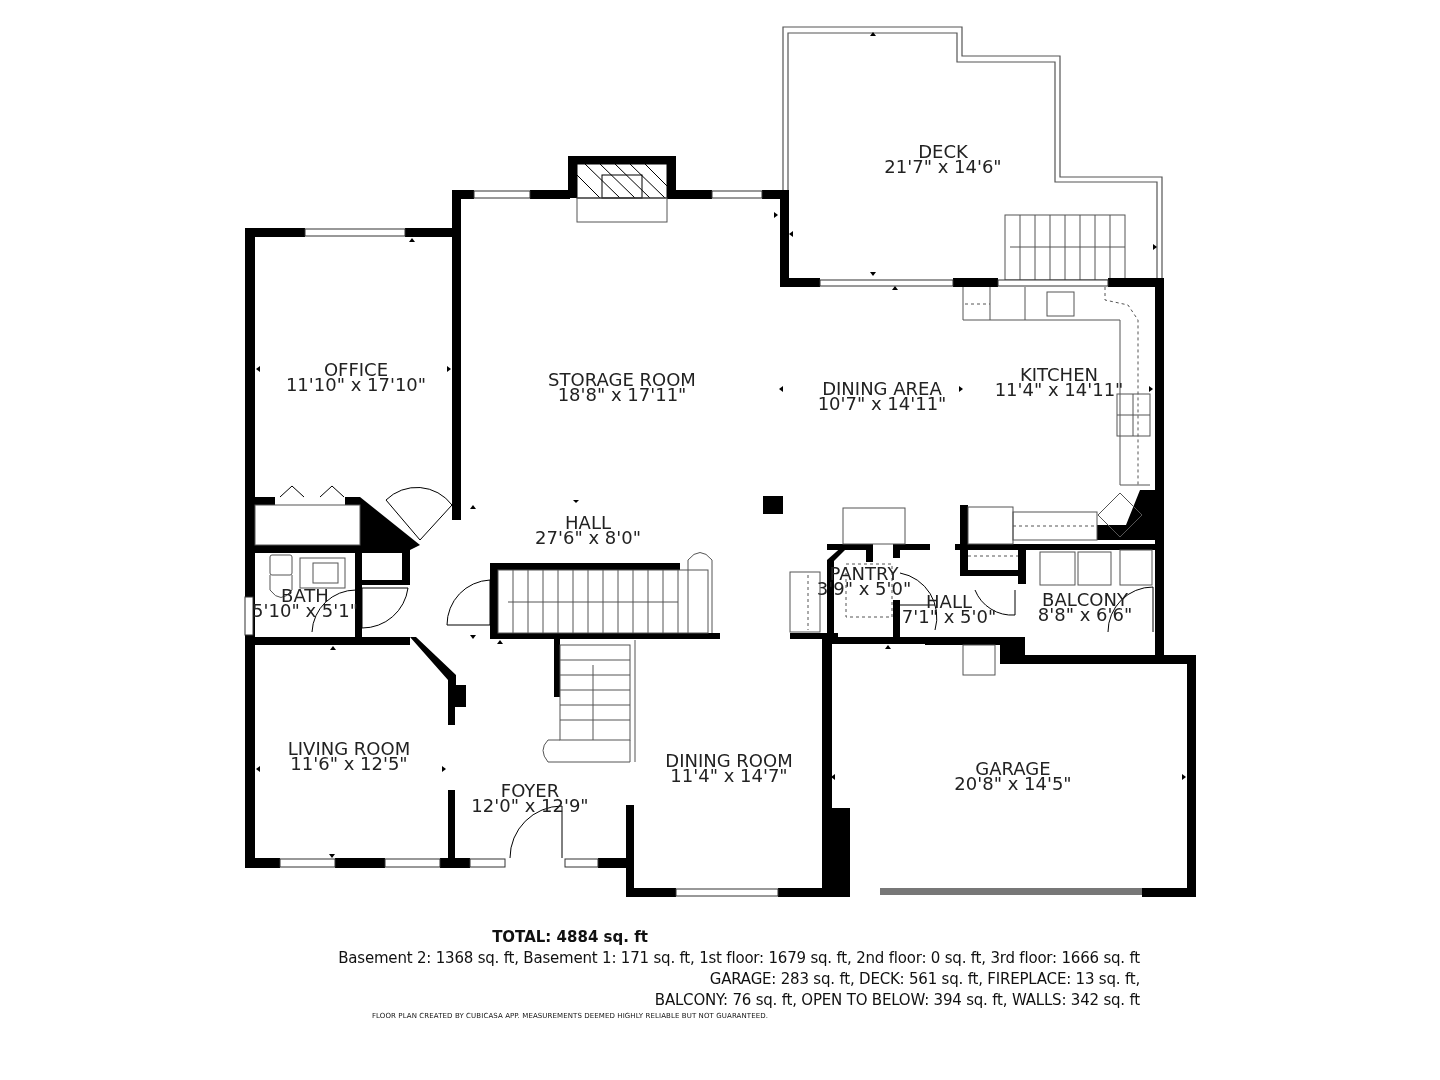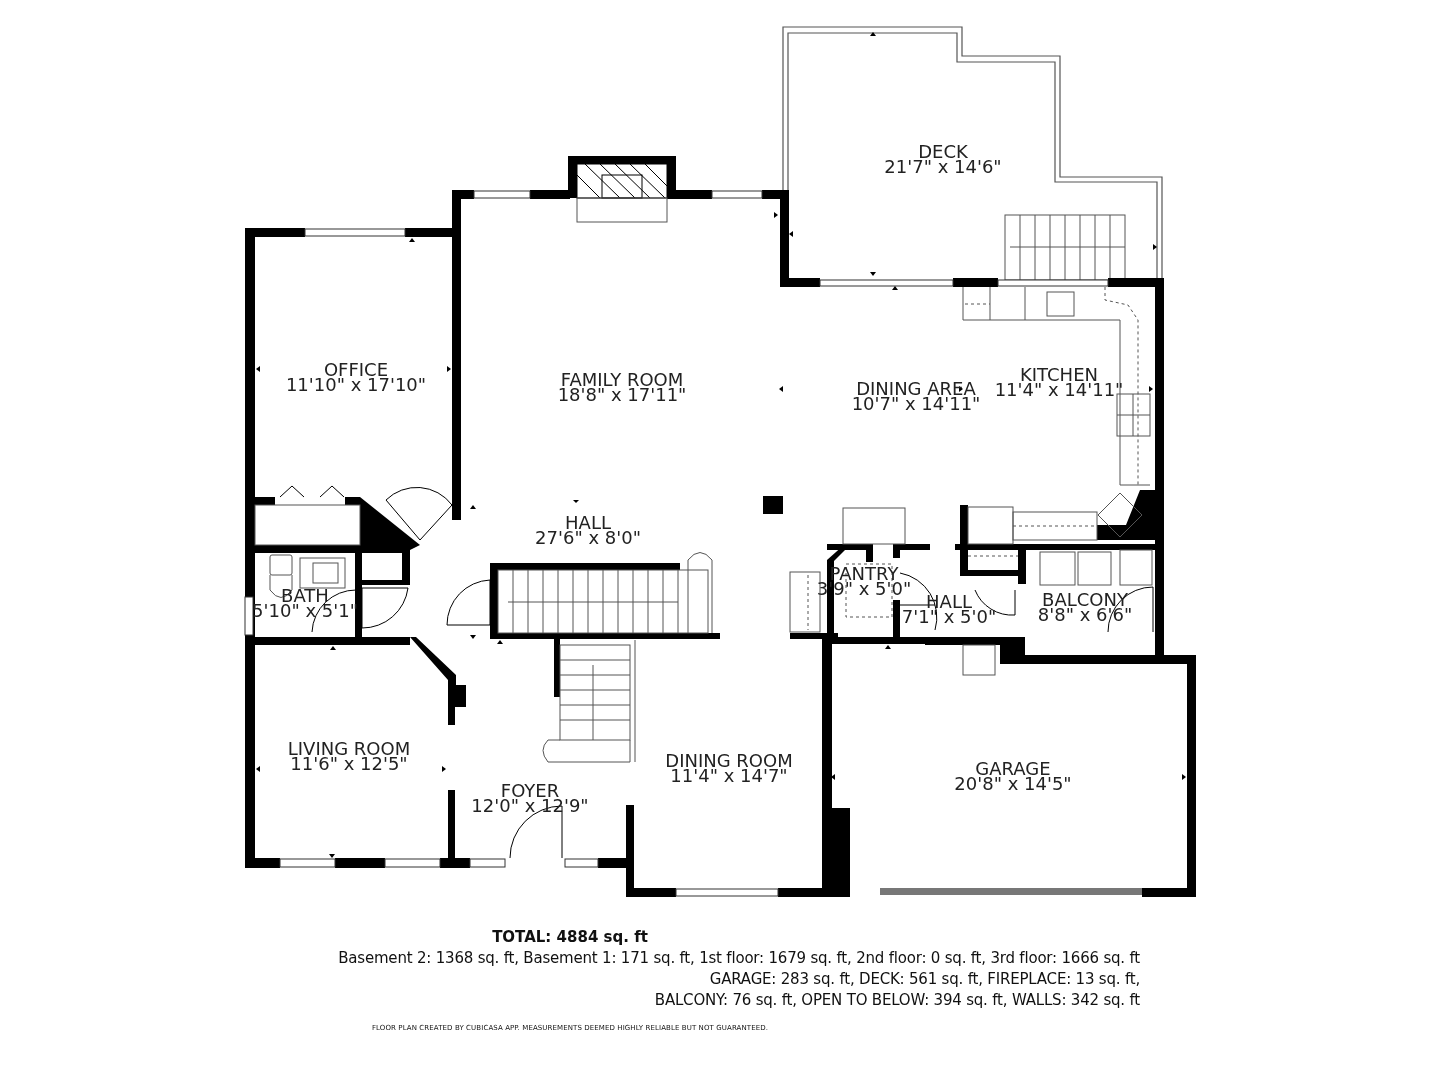--- a/index.html
+++ b/index.html
@@ -4,21 +4,21 @@
 <style>
   html,body{margin:0;padding:0;background:#ffffff;}
   body{width:1440px;height:1080px;position:relative;overflow:hidden;font-family:"Liberation Sans","DejaVu Sans",sans-serif;color:#111;}
   #plan{position:absolute;left:0;top:0;width:1440px;height:920px;}
   .room-label{position:absolute;transform:translate(-50%,0);text-align:center;font-family:"DejaVu Sans",sans-serif;font-size:18px;line-height:15px;color:#222;white-space:nowrap;}
   .room-label .rname{display:block;}
   .room-label .rdim{display:block;}
   #summary{position:absolute;left:0;top:926px;width:1140px;text-align:center;font-family:"DejaVu Sans",sans-serif;color:#111;}
   #summary .total{font-size:15px;font-weight:bold;line-height:22px;}
   #summary .line{font-size:15px;line-height:21px;letter-spacing:-0.2px;text-align:right;}
-  #summary .disclaimer{font-size:7px;line-height:10px;margin-top:12px;letter-spacing:0.1px;}
+  #summary .disclaimer{font-size:7px;line-height:10px;margin-top:0;letter-spacing:0.1px;}
 </style>
 </head>
 <body>
 
 <svg id="plan" viewBox="0 0 1440 920" xmlns="http://www.w3.org/2000/svg">
   <g fill="none" stroke="#555" stroke-width="1.2">
     <polyline points="783,280 783,27 962,27 962,56 1060,56 1060,177 1162,177 1162,280"></polyline>
     <polyline points="788,280 788,33 957,33 957,62 1055,62 1055,182 1157,182 1157,280"></polyline>
   </g>
   <g fill="none" stroke="#555" stroke-width="1">
@@ -244,24 +244,24 @@
 <div id="labels">
   <div class="room-label" style="left:943px;top:144px;">
     <span class="rname">DECK</span>
     <span class="rdim">21'7" x 14'6"</span>
   </div>
   <div class="room-label" style="left:356px;top:362px;">
     <span class="rname">OFFICE</span>
     <span class="rdim">11'10" x 17'10"</span>
   </div>
   <div class="room-label" style="left:622px;top:372px;">
-    <span class="rname">FAMILY ROOM</span>
+    <span class="rname">STORAGE ROOM</span>
     <span class="rdim">18'8" x 17'11"</span>
   </div>
-  <div class="room-label" style="left:916px;top:381px;">
+  <div class="room-label" style="left:882px;top:381px;">
     <span class="rname">DINING AREA</span>
     <span class="rdim">10'7" x 14'11"</span>
   </div>
   <div class="room-label" style="left:1059px;top:367px;">
     <span class="rname">KITCHEN</span>
     <span class="rdim">11'4" x 14'11"</span>
   </div>
   <div class="room-label" style="left:588px;top:515px;">
     <span class="rname">HALL</span>
     <span class="rdim">27'6" x 8'0"</span>

